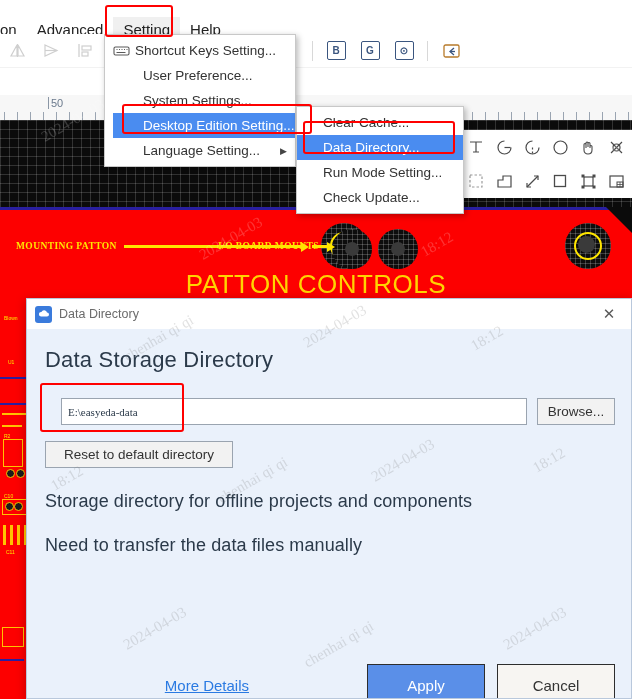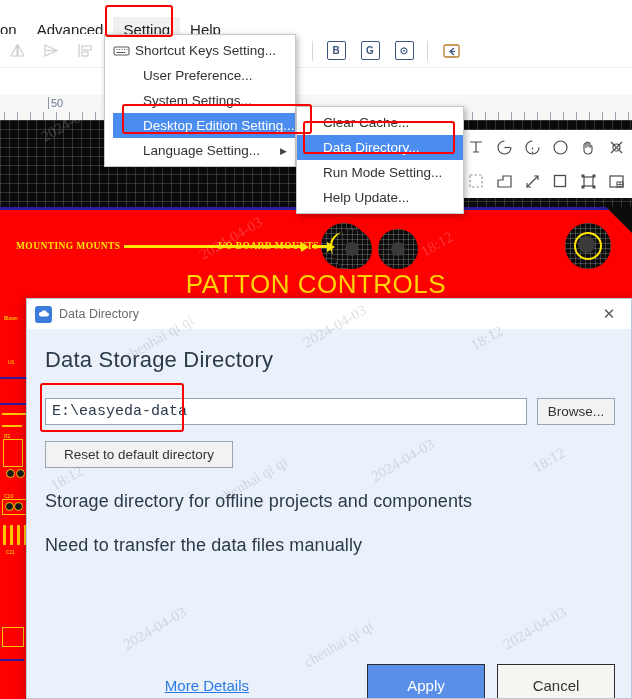--- a/index.html
+++ b/index.html
@@ -415,26 +415,27 @@
     display: flex;
     align-items: center;
     margin-top: 25px;
     padding-left: 2px;
   }
   .path-input {
     flex: 1 1 auto;
     height: 27px;
     border: 1px solid #9aa4b0;
     background: #ffffff;
-    font-size: 15px;
+    font-size: 11px;
     color: #2b3a4a;
     padding: 0 6px;
     box-sizing: border-box;
-    font-family: Liberation Mono, monospace;
+    font-family: Liberation Serif, serif;
     outline: none;
+    margin-left: 16px;
   }
   .browse-btn {
     width: 78px; height: 27px;
     margin-left: 10px;
     background: #f2f2f2;
     border: 1px solid #9aa4b0;
     font-size: 13.5px;
     color: #333;
     font-family: "Liberation Sans", sans-serif;
     flex: 0 0 auto;
@@ -681,21 +682,21 @@
 
       <div class="pad" style="left:334px;top:20px;width:0;height:0"></div>
       <div class="pad" style="left:332px;top:22px;width:40px;height:40px"></div>
       <div class="pad-grid" style="left:332px;top:22px;width:40px;height:40px"></div>
       <div class="pad-inner" style="left:345px;top:35px;width:14px;height:14px"></div>
 
       <div class="pad" style="left:378px;top:22px;width:40px;height:40px"></div>
       <div class="pad-grid" style="left:378px;top:22px;width:40px;height:40px"></div>
       <div class="pad-inner" style="left:391px;top:35px;width:14px;height:14px"></div>
 
-      <div class="silk" style="left:16px;top:34px">MOUNTING MOUNTS</div>
+      <div class="silk" style="left:16px;top:34px">MOUNTING PATTON</div>
       <div class="arrow" style="left:124px;top:38px;width:178px"></div>
 
       <div class="silk" style="left:218px;top:34px">I/O BOARD MOUNTS</div>
       <div class="arrow" style="left:312px;top:38px;width:16px"></div>
 
       <div class="board-title" style="top:62px">PATTON CONTROLS</div>
       <div class="board-title" style="top:92px">PLC</div>
 
       <div class="traces">
         <div class="trace-blue" style="left:0;top:170px;width:26px;height:2px"></div>
@@ -833,21 +834,21 @@
     <div class="menu-item">
       <span class="mi-label">Clear Cache...</span>
     </div>
     <div class="menu-item selected">
       <span class="mi-label">Data Directory...</span>
     </div>
     <div class="menu-item">
       <span class="mi-label">Run Mode Setting...</span>
     </div>
     <div class="menu-item">
-      <span class="mi-label">Help Update...</span>
+      <span class="mi-label">Check Update...</span>
     </div>
   </div>
 
   <div class="redbox" style="left:105px;top:5px;width:64px;height:28px"></div>
   <div class="redbox" style="left:122px;top:104px;width:186px;height:26px"></div>
   <div class="redbox" style="left:303px;top:121px;width:148px;height:29px"></div>
   <div class="redbox" style="left:40px;top:383px;width:140px;height:45px"></div>
 
   <div class="dialog">
     <div class="dlg-titlebar">

